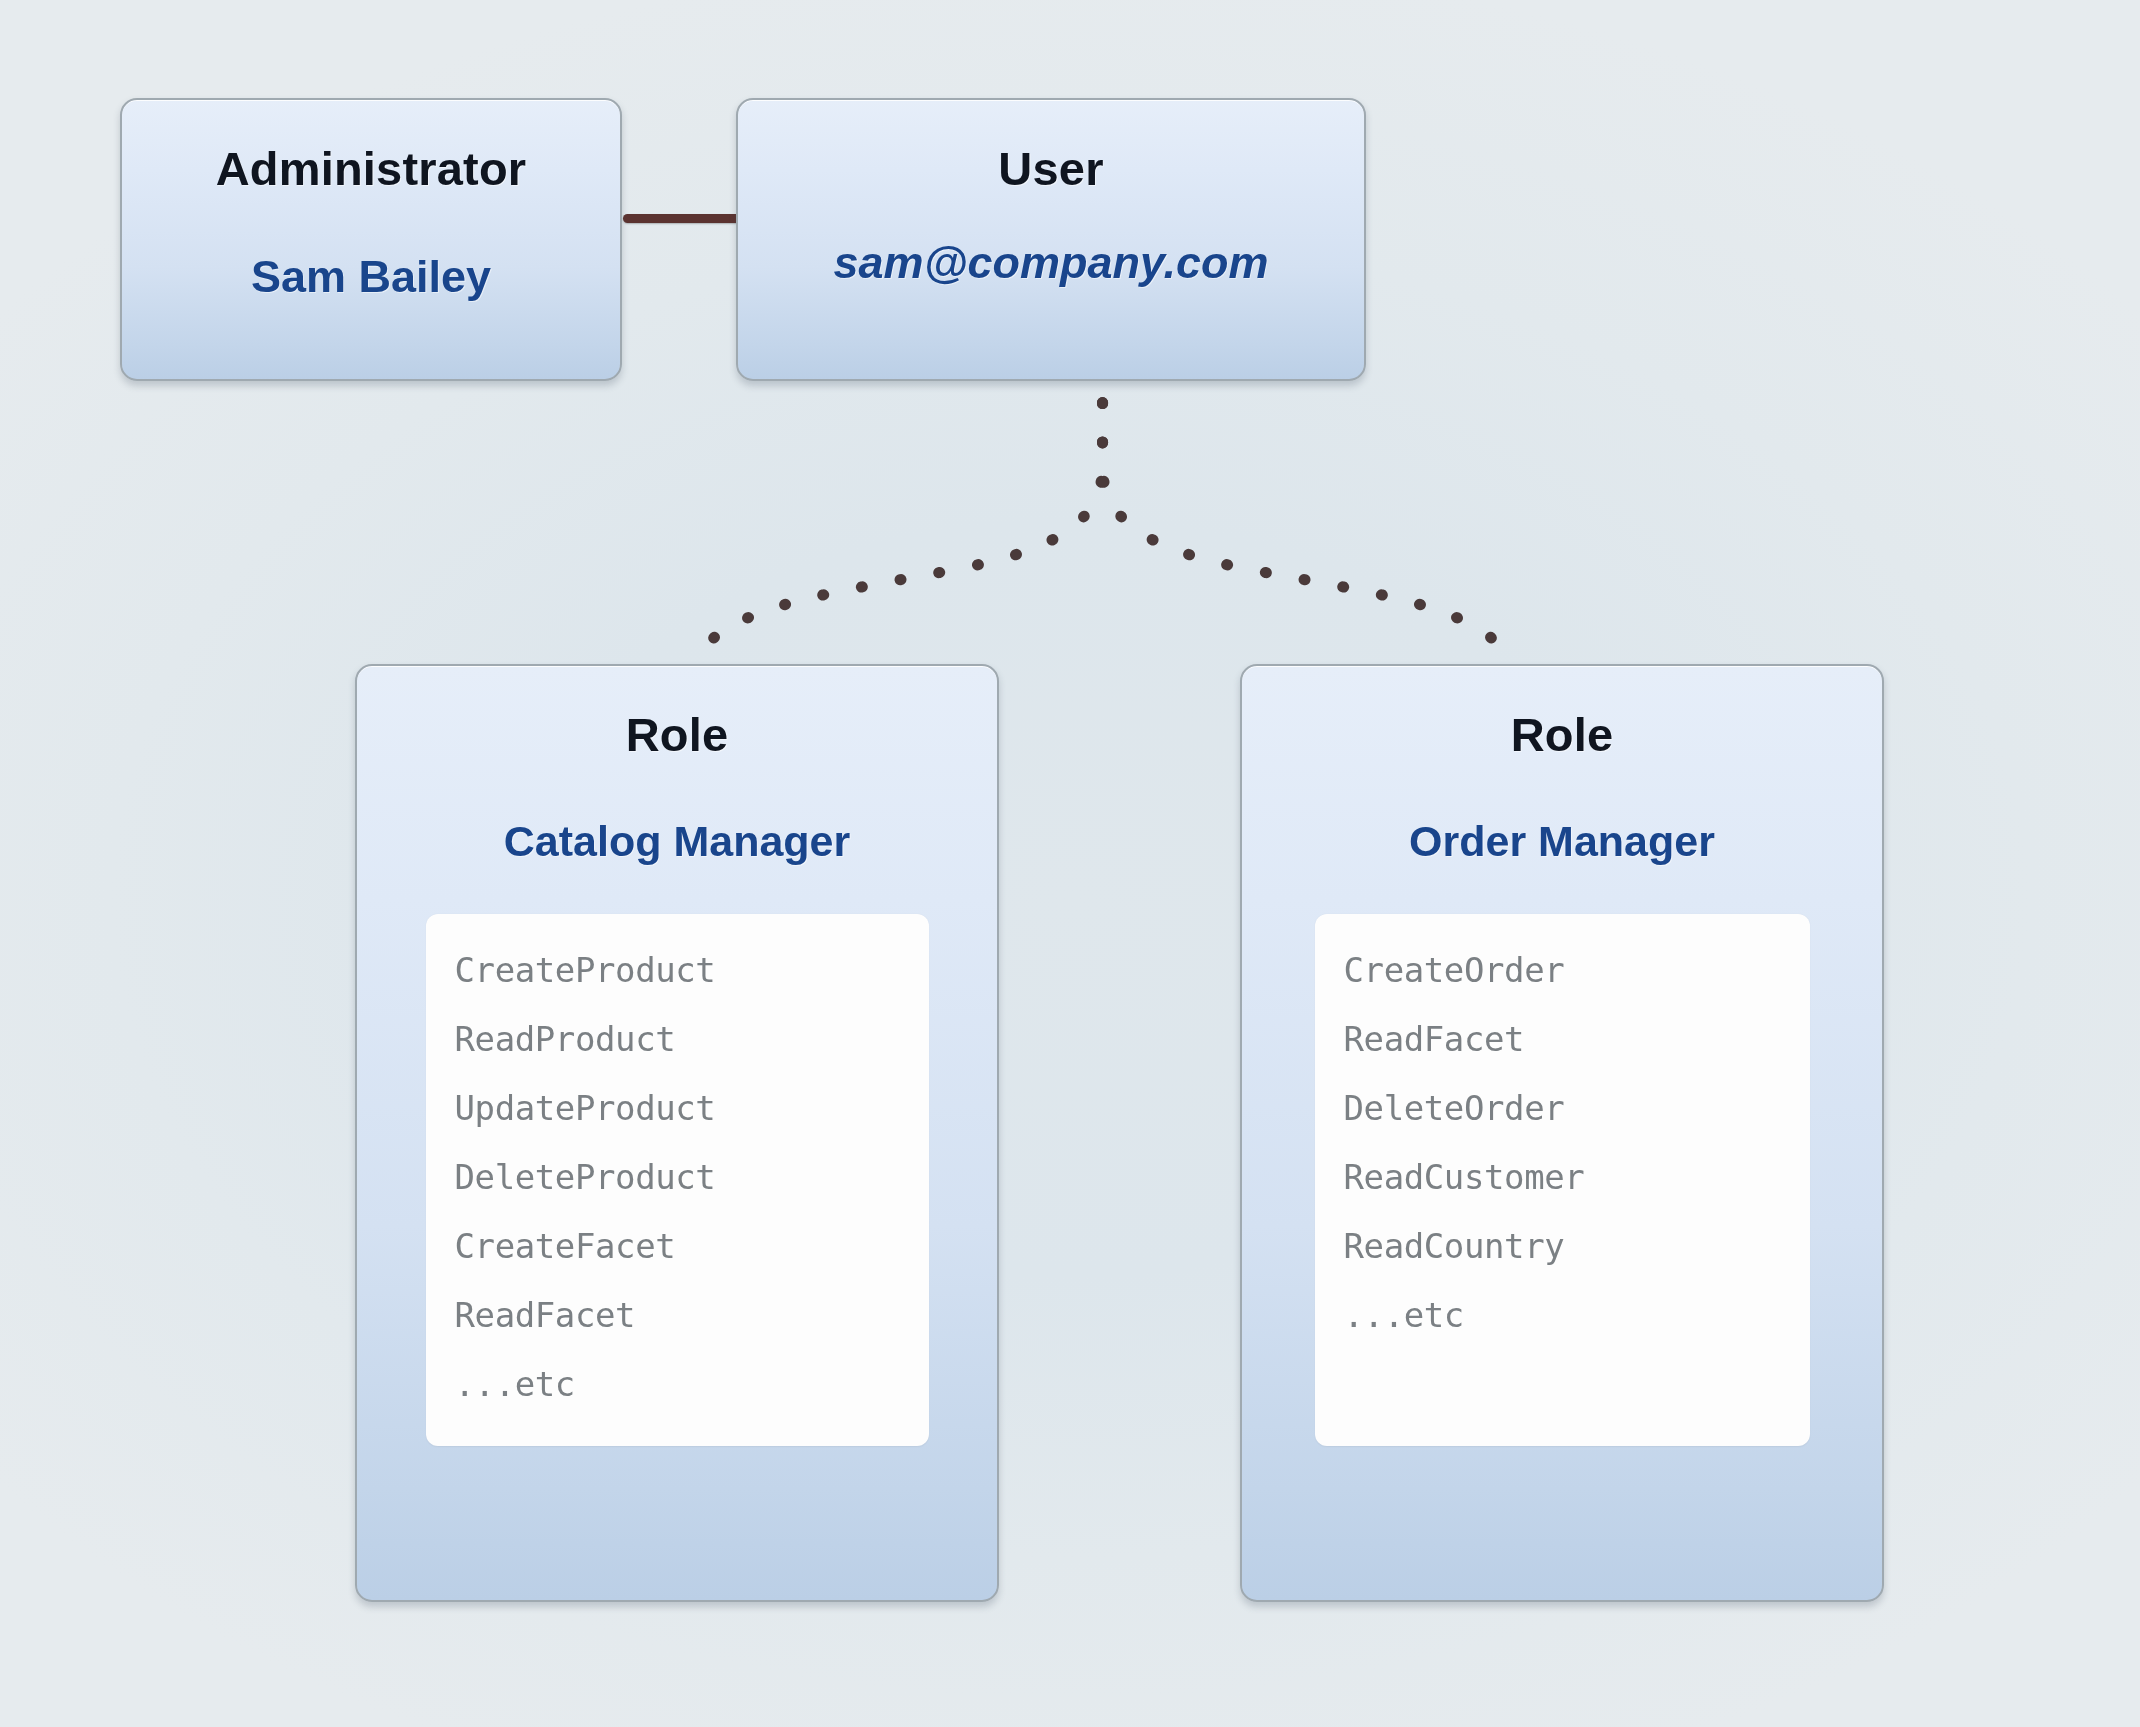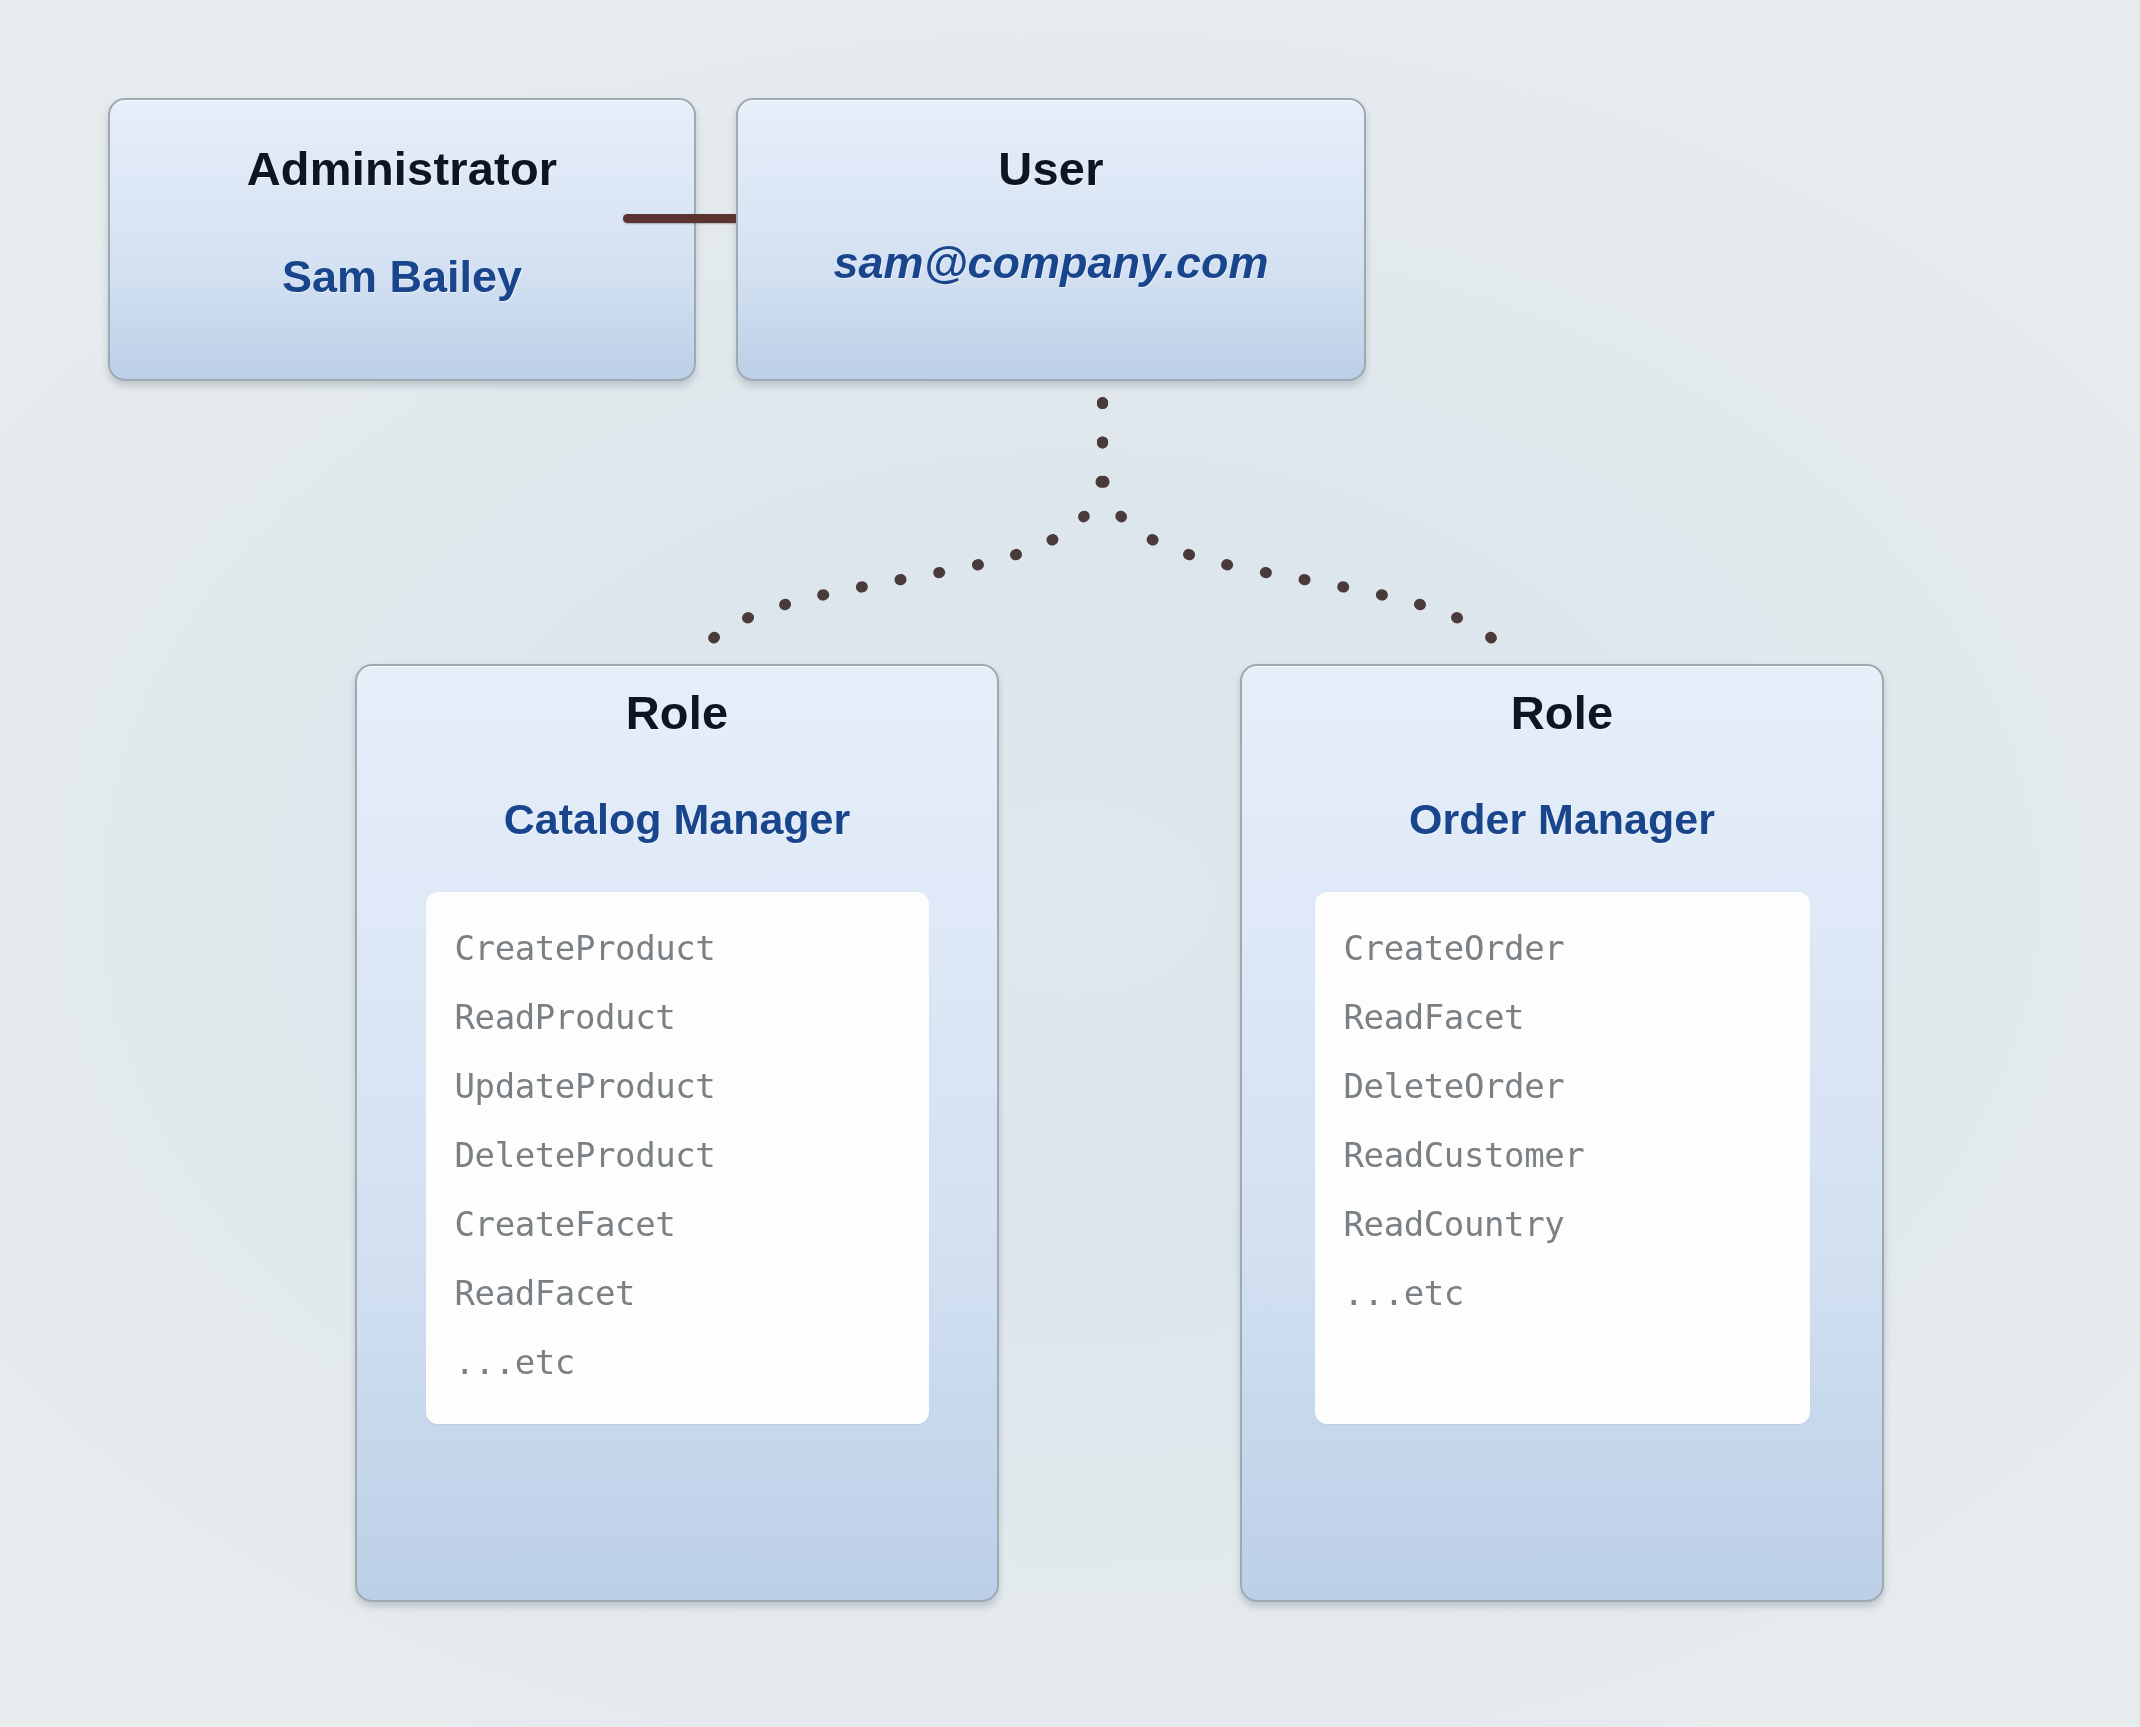--- a/index.html
+++ b/index.html
@@ -46,35 +46,35 @@
     font-size: 45px;
     font-weight: bold;
     color: #19458c;
     text-align: center;
     text-shadow: 0.9px 0.9px 0 rgba(255,255,255,0.5);
     white-space: nowrap;
   }
 
   
   #admin-node {
-    left: 108px; top: 98px; width: 588px; height: 283px;
+    left: 120px; top: 98px; width: 502px; height: 283px;
     padding-top: 41px;
   }
   #admin-node .node-value { margin-top: 55px; }
 
   #user-node {
     left: 736px; top: 98px; width: 630px; height: 283px;
     padding-top: 41px;
   }
   #user-node .node-value { margin-top: 41px; font-style: italic; }
 
   
   .role-node {
     top: 664px; width: 644px; height: 938px;
-    padding-top: 19px;
+    padding-top: 41px;
   }
   #role-node-0 { left: 355px; }
   #role-node-1 { left: 1240px; }
 
   .role-node .node-type { font-size: 47px; }
   .role-node .node-value { margin-top: 55px; font-size: 43px; }
 
   .perm-panel {
     margin-top: 48px;
     width: 503px;

